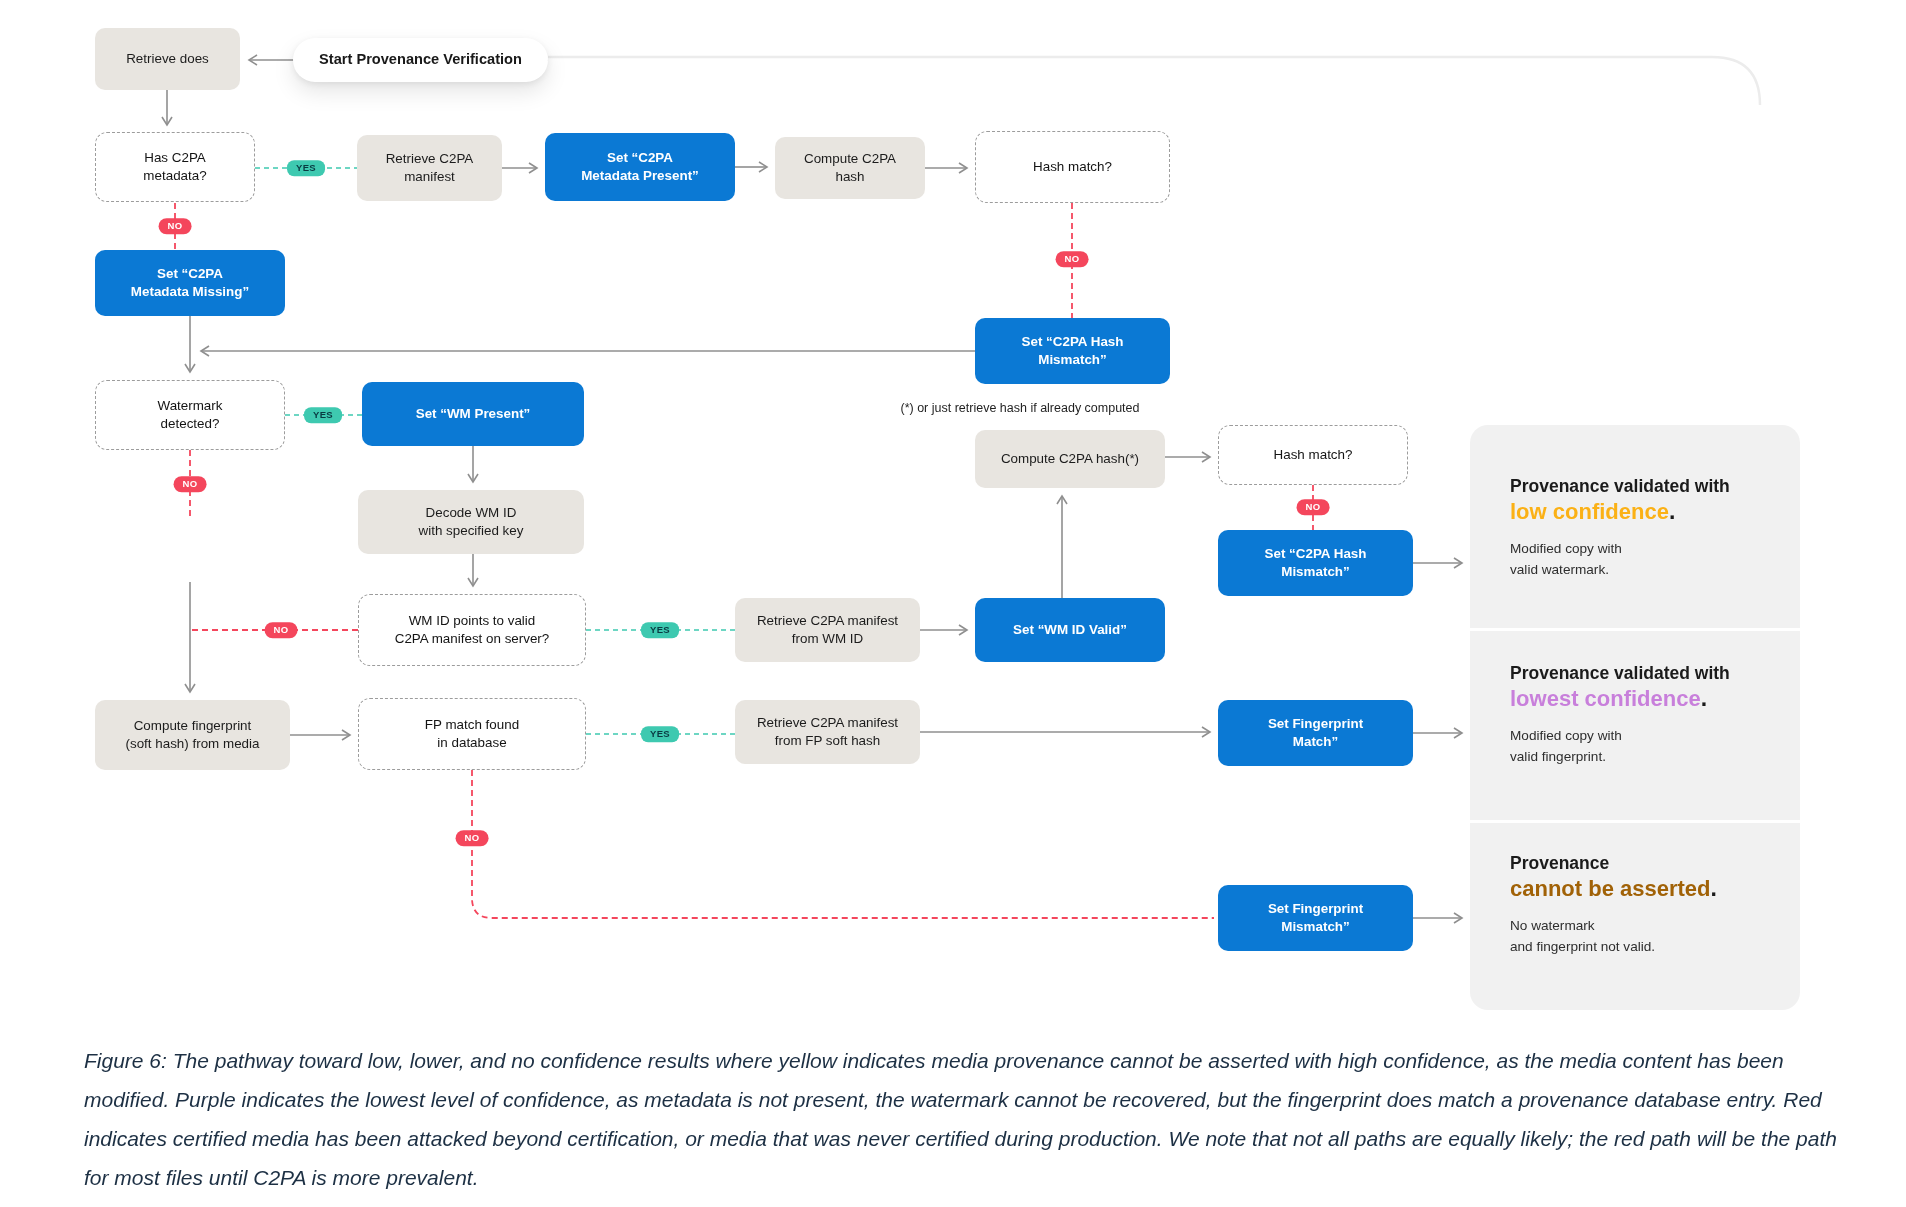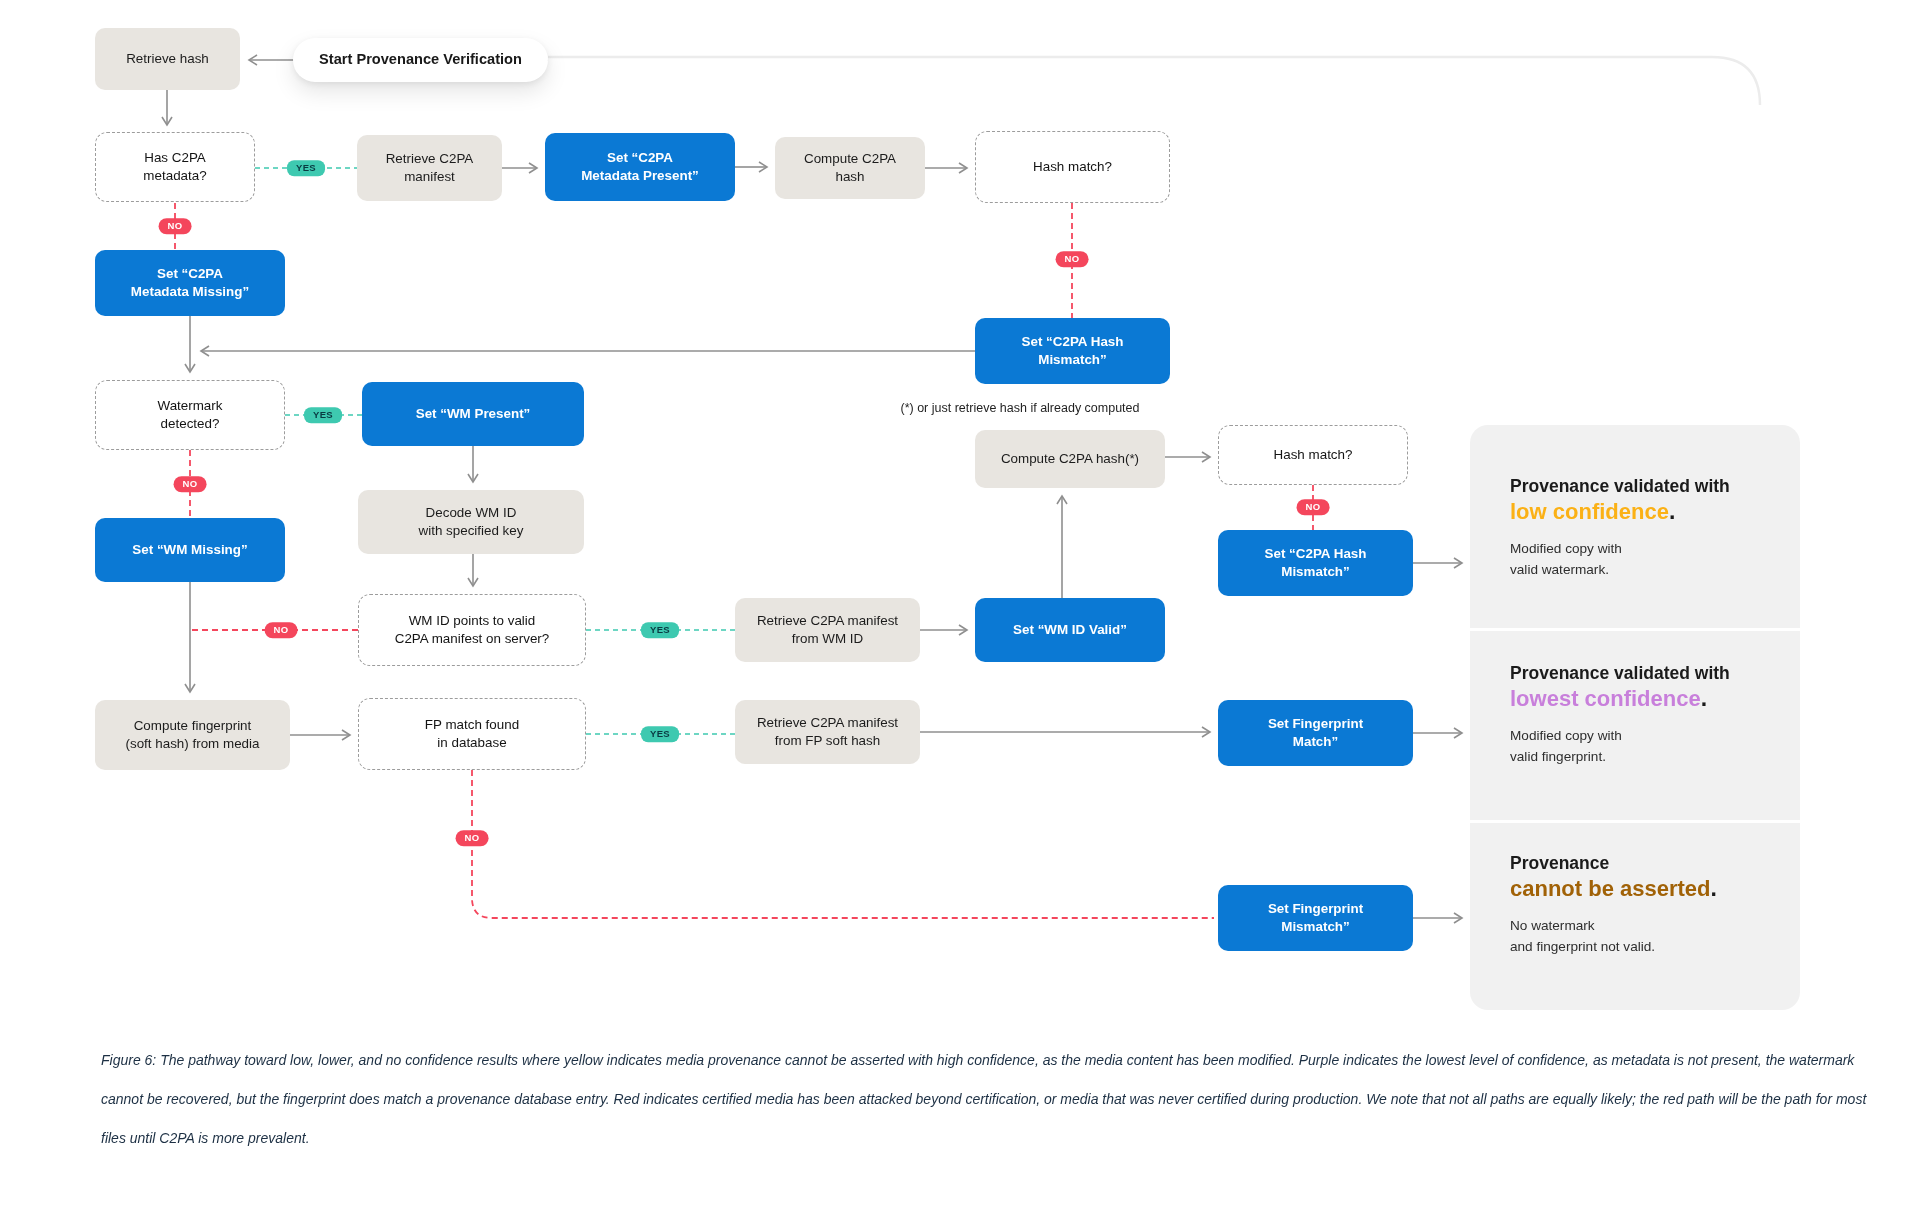--- a/index.html
+++ b/index.html
@@ -32,22 +32,22 @@
   .outcome.o2 { height:192px; padding-top:31px; border-top:3px solid #ffffff; }
   .outcome.o3 { height:190px; padding-top:29px; border-top:3px solid #ffffff; }
   .out-title  { font-size:17.5px; font-weight:700; color:#1b1b1b; line-height:1.3; }
   .out-hl     { font-size:22px; font-weight:700; line-height:1.3; }
   .hl-amber   { color:#fbb116; }
   .hl-purple  { color:#c87fdb; }
   .hl-red     { color:#a16207; }
   .out-period { font-size:23px; font-weight:700; color:#1b1b1b; }
   .out-body   { margin-top:13px; font-size:13.6px; color:#2e2e2e; line-height:1.5; white-space:pre-line; }
 
-  .caption { position:absolute; left:101px; top:1041px; width:1772px; font-style:italic;
-          font-size:14px; line-height:39px; color:#1d3044; }
+  .caption { position:absolute; left:84px; top:1041px; width:1772px; font-style:italic;
+          font-size:21px; line-height:39px; color:#1d3044; }
 </style>
 </head>
 <body>
 
 <div class="stage">
 
   <svg class="wires">
     <defs>
       <marker id="chev" viewBox="0 0 12 12" refX="9" refY="6" markerWidth="12" markerHeight="12" orient="auto" markerUnits="userSpaceOnUse">
         <path d="M2,1 L10,6 L2,11" fill="none" stroke="#8f8f8f" stroke-width="1.6"></path>
@@ -87,21 +87,21 @@
     <g fill="none" stroke="#f4465c" stroke-width="1.8" stroke-dasharray="6 4">
       <path d="M175,203 V250"></path>
       <path d="M1072,203 V318"></path>
       <path d="M190,450 V518"></path>
       <path d="M1313,485 V530"></path>
       <path d="M358,630 H190"></path>
       <path d="M472,770 V898 Q472,918 492,918 H1214"></path>
     </g>
   </svg>
 
-  <div class="node gray" style="left:95px; top:28px; width:145px; height:62px;">Retrieve hash</div>
+  <div class="node gray" style="left:95px; top:28px; width:145px; height:62px;">Retrieve does</div>
 
   <div class="node startpill" style="left:293px; top:38px; width:255px; height:44px;">Start Provenance Verification</div>
 
   <div class="node dashed" style="left:95px; top:132px; width:160px; height:70px;">Has C2PA
 metadata?</div>
 
   <div class="node gray" style="left:357px; top:135px; width:145px; height:66px;">Retrieve C2PA
 manifest</div>
 
   <div class="node blue" style="left:545px; top:133px; width:190px; height:68px;">Set “C2PA
@@ -119,21 +119,20 @@
 Mismatch”</div>
 
   <div class="node dashed" style="left:95px; top:380px; width:190px; height:70px;">Watermark
 detected?</div>
 
   <div class="node blue" style="left:362px; top:382px; width:222px; height:64px;">Set “WM Present”</div>
 
   <div class="node gray" style="left:358px; top:490px; width:226px; height:64px;">Decode WM ID
 with specified key</div>
 
-  <div class="node blue" style="left:95px; top:518px; width:190px; height:64px;">Set “WM Missing”</div>
 
   <div class="node dashed" style="left:358px; top:594px; width:228px; height:72px;">WM ID points to valid
 C2PA manifest on server?</div>
 
   <div class="node gray" style="left:735px; top:598px; width:185px; height:64px;">Retrieve C2PA manifest
 from WM ID</div>
 
   <div class="node blue" style="left:975px; top:598px; width:190px; height:64px;">Set “WM ID Valid”</div>
 
   <div class="annotation">(*) or just retrieve hash if already computed</div>

